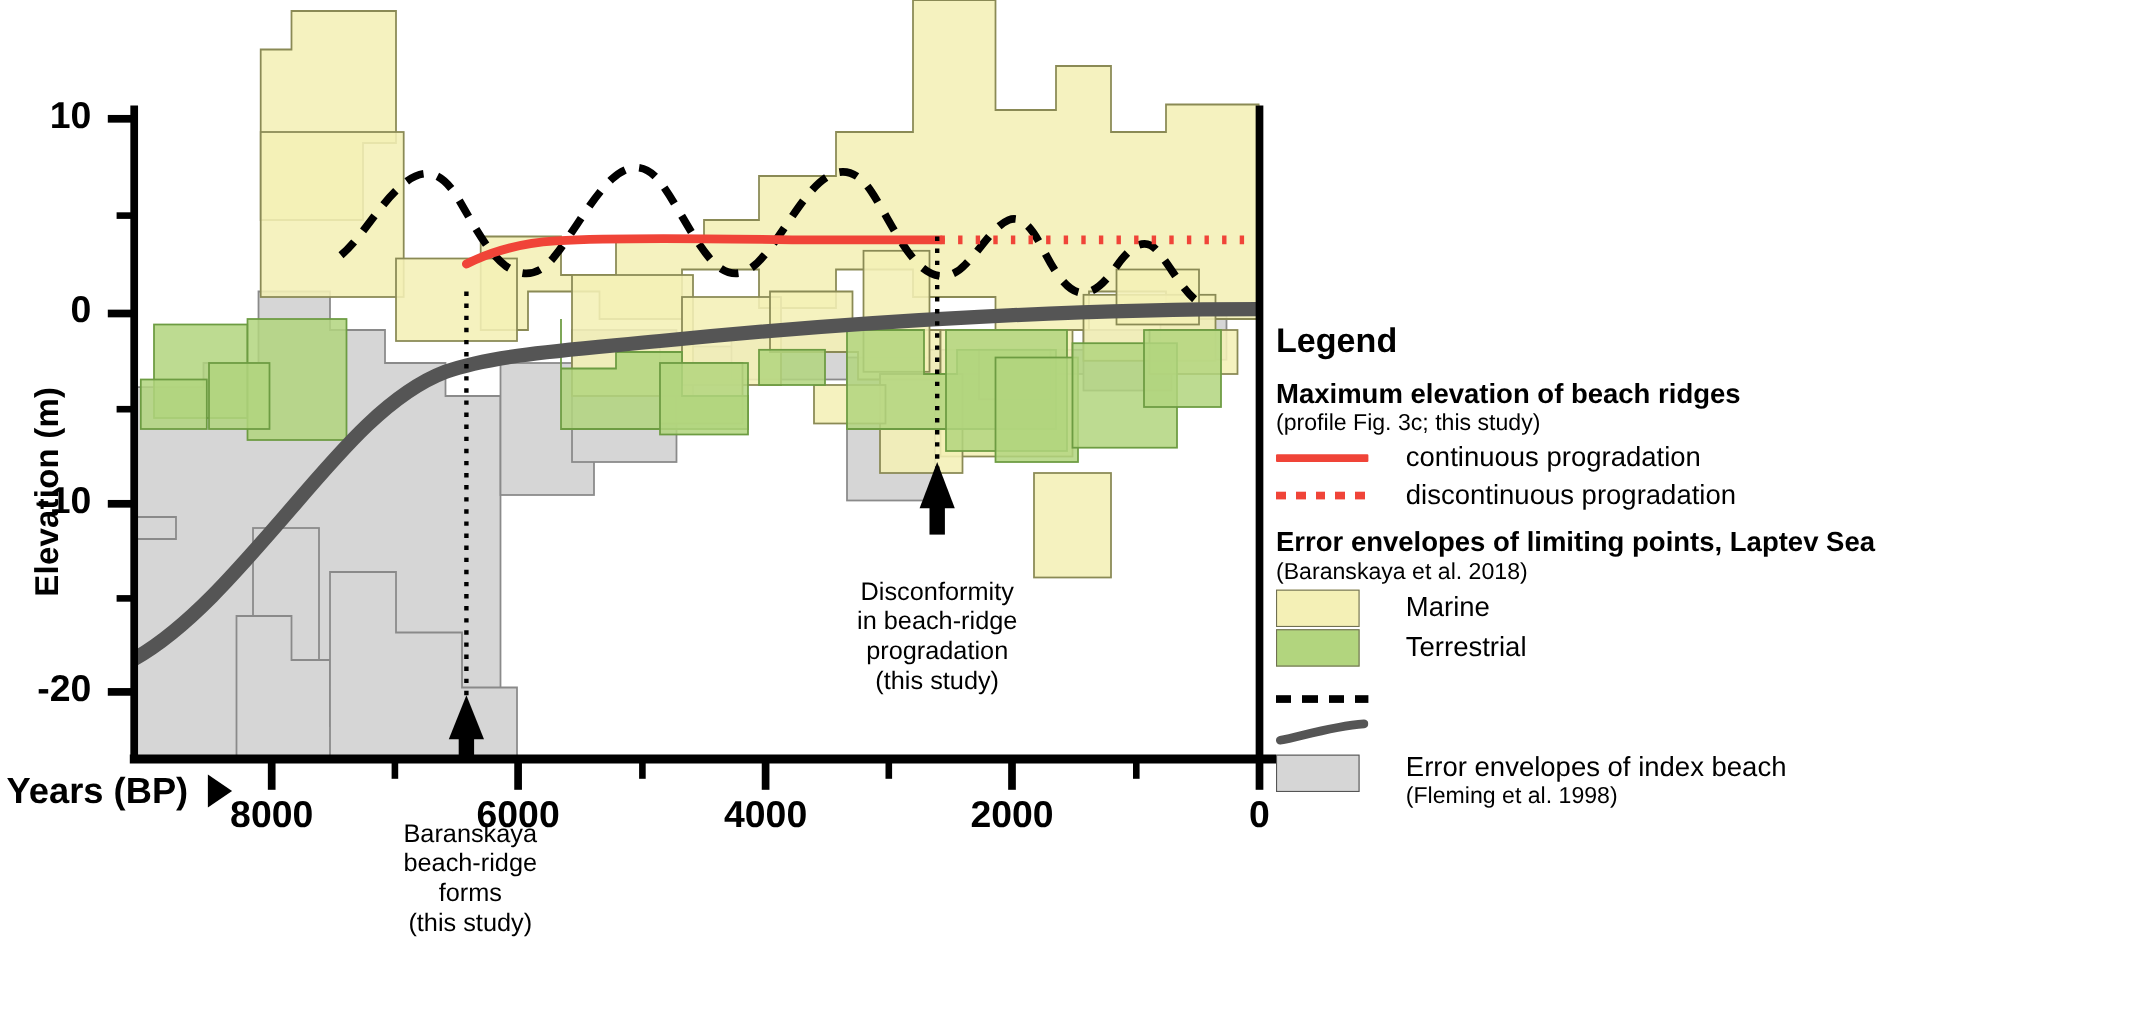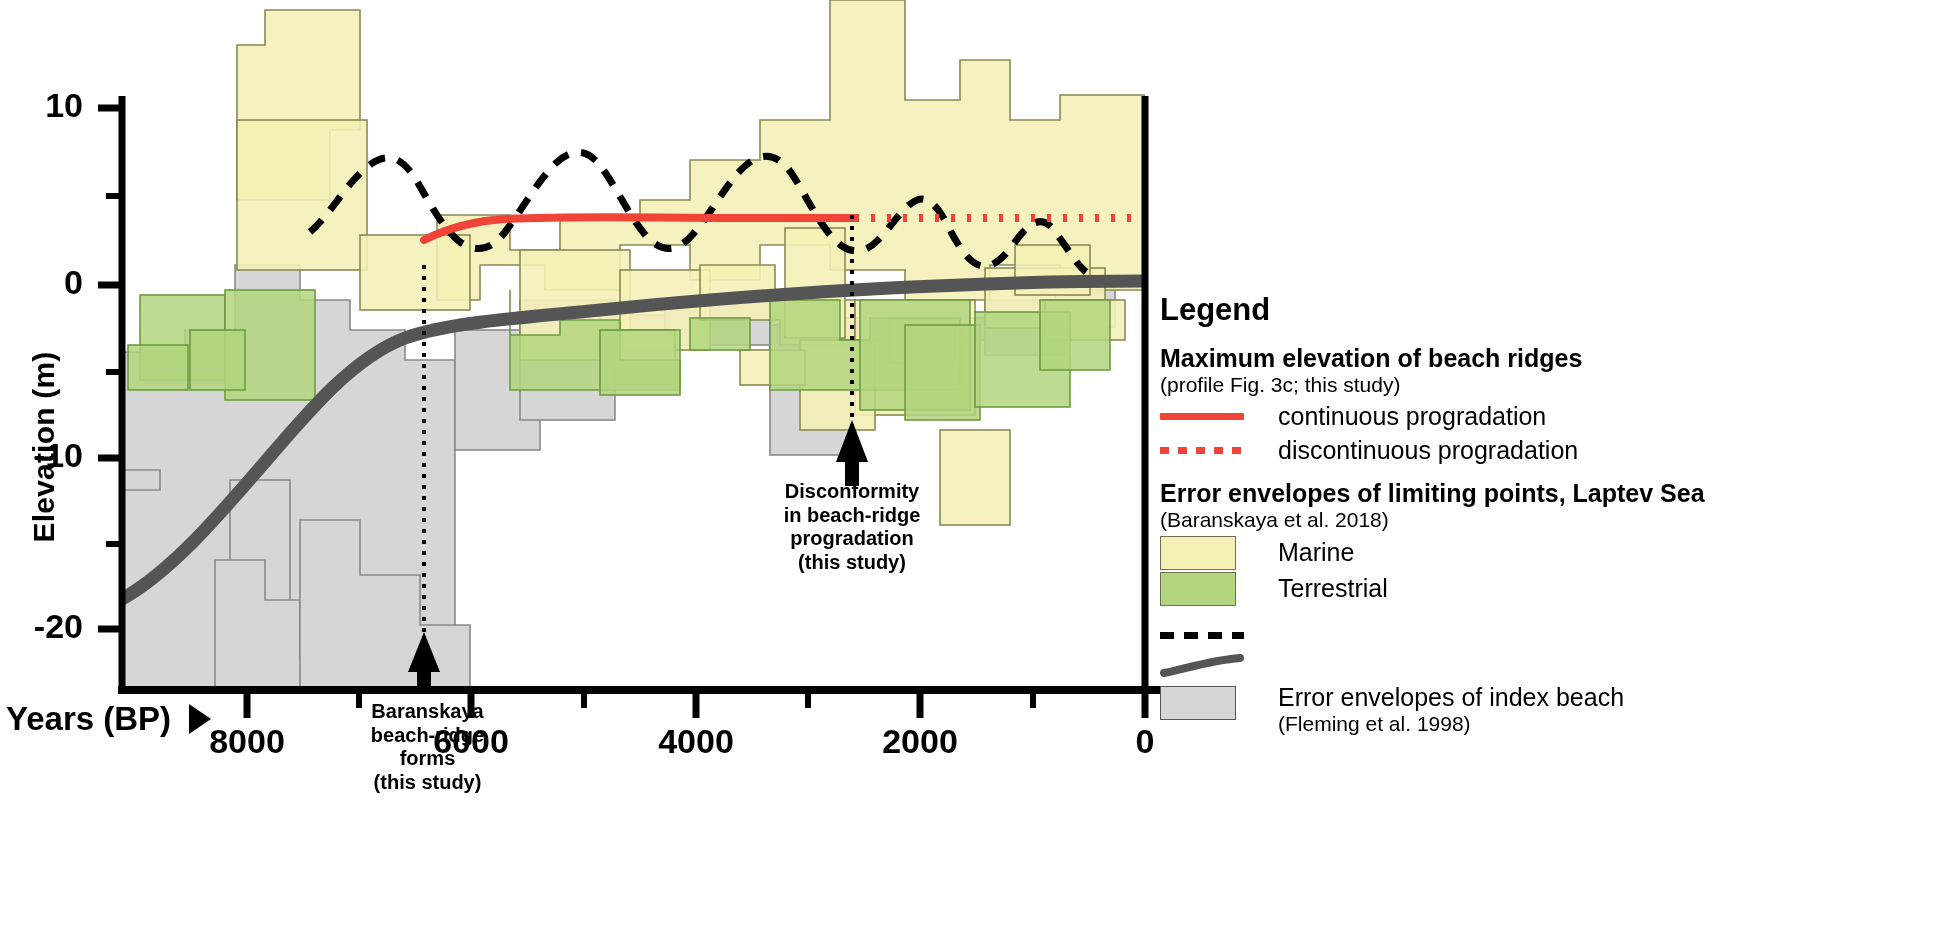--- a/index.html
+++ b/index.html
@@ -16,21 +16,21 @@
   }
   
   .ytick{position:absolute;font-size:34px;font-weight:bold;text-align:right;width:110px;}
   .xtick{position:absolute;font-size:34px;font-weight:bold;text-align:center;width:160px;}
   .xaxis-title{position:absolute;left:6px;top:700px;font-size:33px;font-weight:bold;
      display:flex;align-items:center;gap:16px;}
   .tri{width:0;height:0;border-top:15px solid transparent;border-bottom:15px solid transparent;
        border-left:22px solid #000;display:inline-block;margin-left:2px;}
 
   
-  .annot{position:absolute;font-size:20px;line-height:1.18;text-align:center;font-weight:700;}
+  .annot{position:absolute;font-size:23px;line-height:1.18;text-align:center;font-weight:400;margin-top:44px;}
 
   
   #legend{position:absolute;left:1160px;top:292px;width:800px;}
   .lg-title{font-size:31px;font-weight:bold;margin:0 0 16px 0;}
   .lg-head{font-size:25px;font-weight:bold;line-height:1.15;}
   .lg-sub{font-size:21px;font-weight:400;line-height:1.15;margin-bottom:4px;}
   .lg-row{display:flex;align-items:center;margin:5px 0;}
   .lg-key{width:118px;flex:0 0 118px;display:flex;align-items:center;justify-content:flex-start;}
   .lg-txt{font-size:25px;font-weight:400;}
   .sw{width:76px;height:34px;border:1.5px solid #6f6f52;box-sizing:border-box;}

